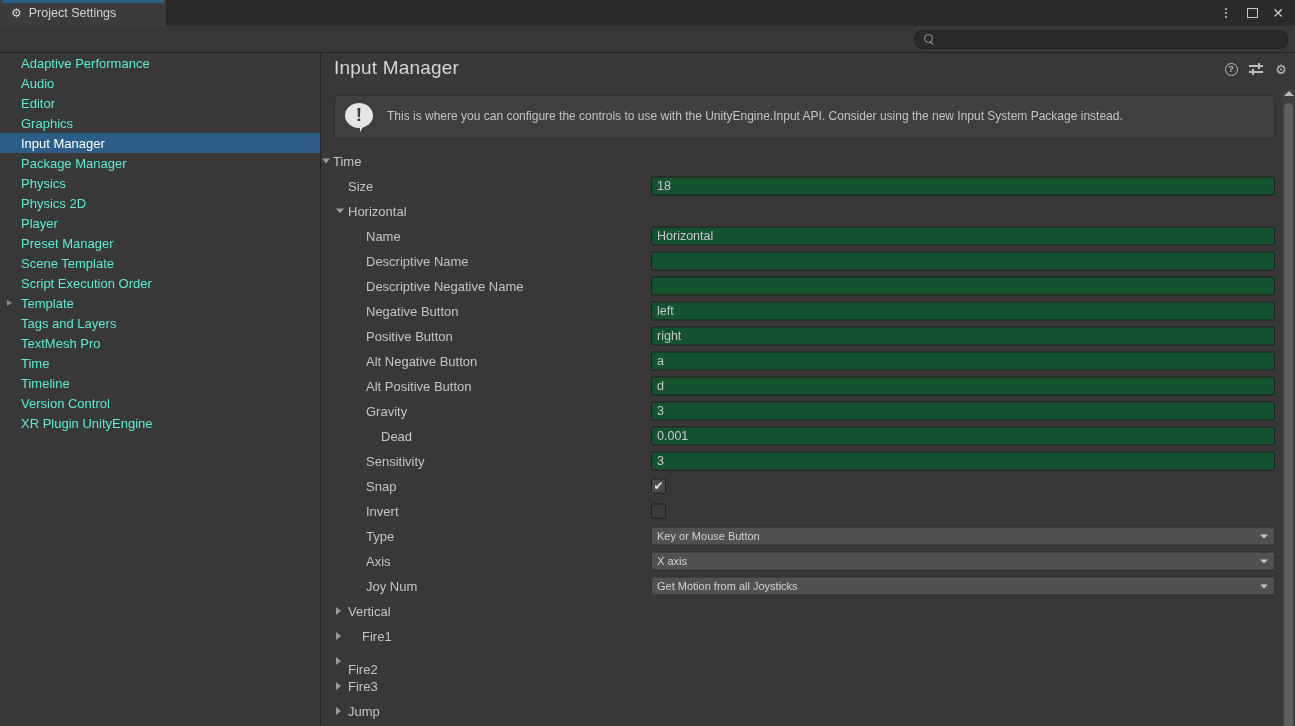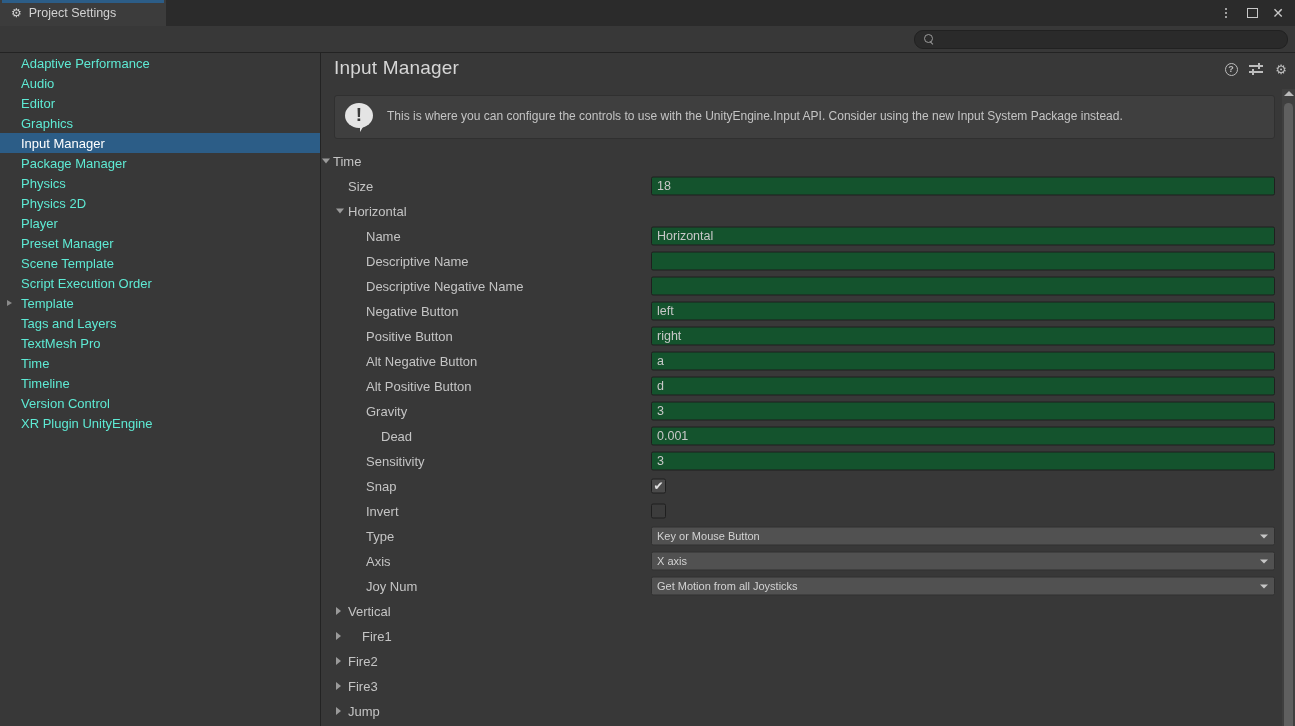--- a/index.html
+++ b/index.html
@@ -455,21 +455,21 @@
       <div class="row">
         <span class="foldout closed" style="left: 14px;"></span>
         <span class="row-label" style="left: 26px;">Vertical</span>
       </div>
       <div class="row">
         <span class="foldout closed" style="left: 14px;"></span>
         <span class="row-label" style="left: 40px;">Fire1</span>
       </div>
       <div class="row">
         <span class="foldout closed" style="left: 14px;"></span>
-        <span class="row-label" style="left: 26px;">Fire2</span>
+        <span class="row-label" style="left: 26px; margin-top: 8px;">Fire2</span>
       </div>
       <div class="row">
         <span class="foldout closed" style="left: 14px;"></span>
         <span class="row-label" style="left: 26px;">Fire3</span>
       </div>
       <div class="row">
         <span class="foldout closed" style="left: 14px;"></span>
         <span class="row-label" style="left: 26px;">Jump</span>
       </div>
     </div>

